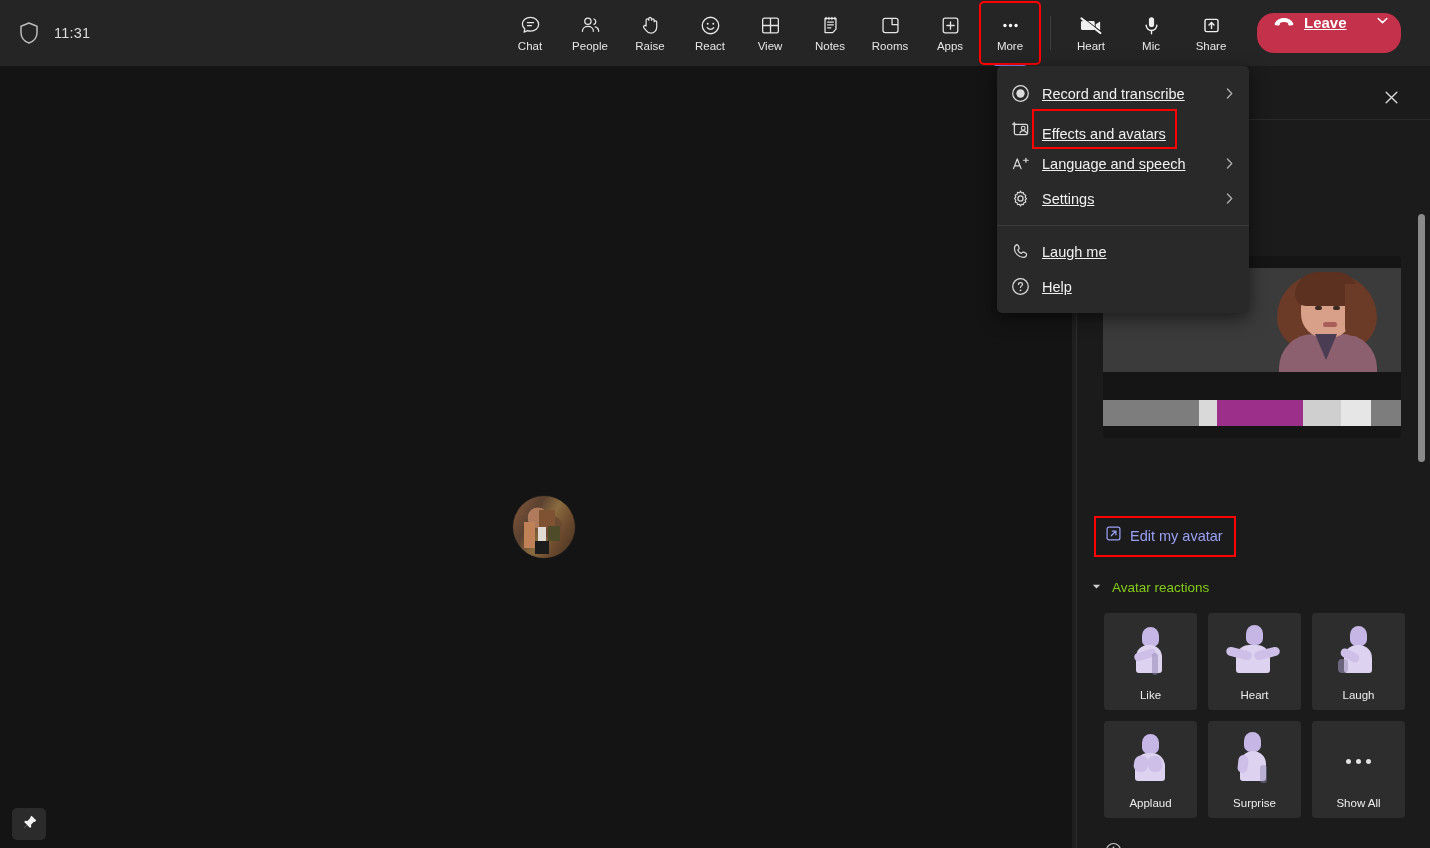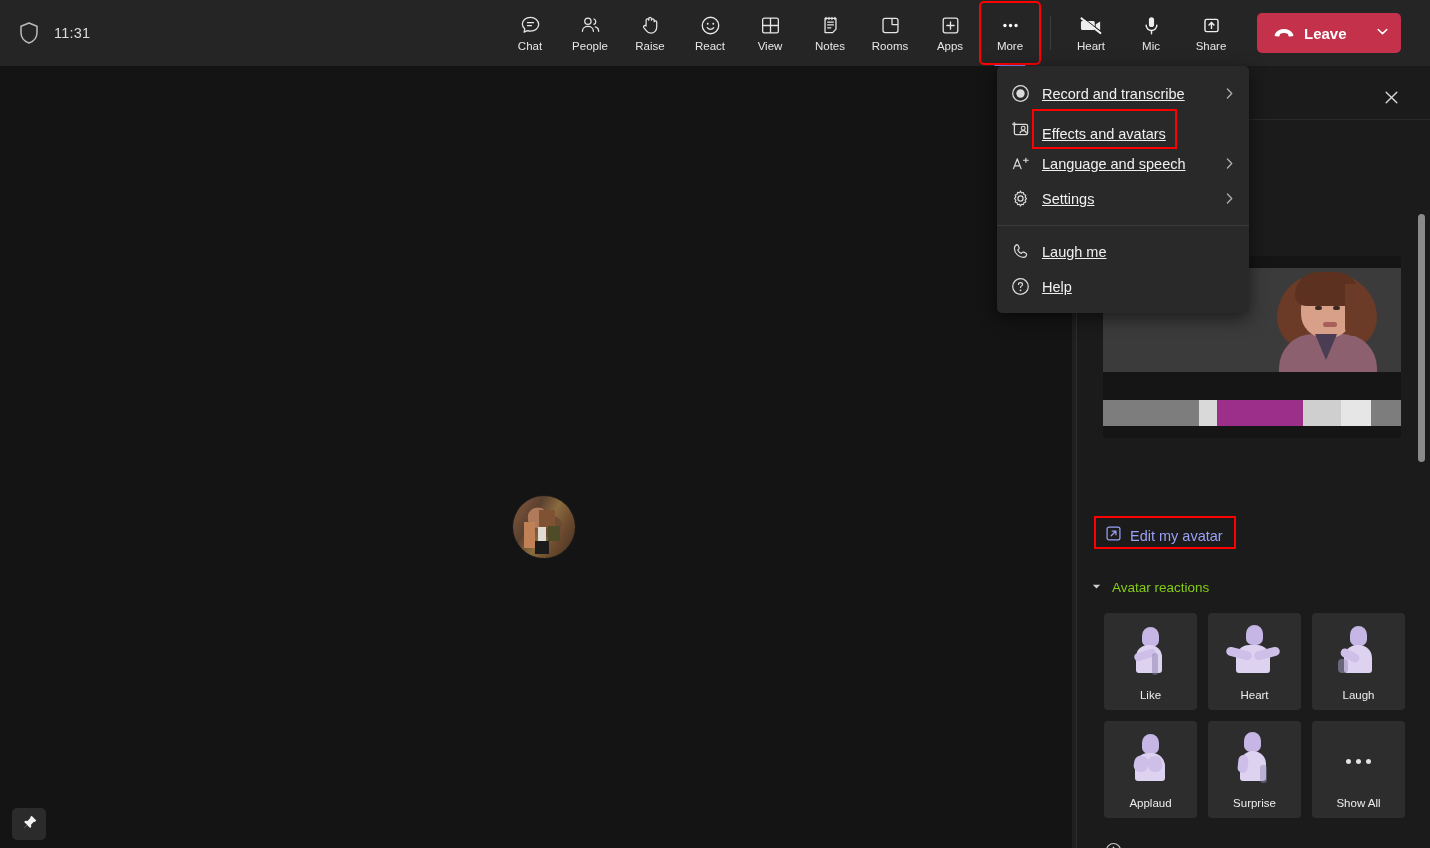--- a/index.html
+++ b/index.html
@@ -37,22 +37,22 @@
   .tool.active-underline::after {
     content: ""; position: absolute; bottom: -4px; left: 14px; width: 32px; height: 3px;
     background: #7b83eb; border-radius: 2px;
   }
   .tool.redbox { outline: 2px solid #ff0000; outline-offset: -1px; }
 
   .tb-sep { width: 1px; height: 34px; background: #3c3c3c; margin: 0 10px; align-self: center; }
 
   .tb-right { display: flex; align-items: center; height: 66px; }
   .leave-wrap {
-    display: flex; align-items: center; margin-left: 16px; margin-right: 22px;
-    height: 40px; border-radius: 5px; overflow: hidden; background: #c4314b;
+    display: flex; align-items: flex-start; margin-left: 16px; margin-right: 22px;
+    height: 40px; border-radius: 17px; overflow: hidden; background: #c4314b; text-decoration: underline;
   }
   .leave-main {
     display: flex; align-items: center; gap: 9px;
     padding: 0 17px 0 16px; cursor: pointer;
     font-size: 15px; font-weight: bold; color: #fff;
   }
   .leave-div { width: 1px; background: rgba(255,255,255,.38); }
   .leave-caret { display: flex; align-items: center; justify-content: center; width: 36px; cursor: pointer; }
 
   
@@ -175,21 +175,21 @@
   .strip-a { position: absolute; left: 96px; top: 0; width: 18px; height: 26px; background: #d9d9d9; }
   .strip-b { position: absolute; left: 114px; top: 0; width: 86px; height: 26px; background: #9c2f8a; }
   .strip-c { position: absolute; left: 200px; top: 0; width: 38px; height: 26px; background: #cfcfcf; }
   .strip-d { position: absolute; left: 238px; top: 0; width: 30px; height: 26px; background: #e6e6e6; }
 
   .edit-link {
     position: absolute; left: 26px; top: 395px;
     display: inline-flex; align-items: center; gap: 8px;
     cursor: pointer;
   }
-  .edit-link.redbox { outline: 2px solid #ff0000; padding: 7px 11px 1px 9px; left: 19px; top: 392px; }
+  .edit-link.redbox { outline: 2px solid #ff0000; padding: 7px 11px 9px 9px; left: 19px; top: 392px; }
   .edit-link .el-lbl { font-size: 14.5px; color: #9aa0f5; }
 
   .reactions-head {
     position: absolute; left: 14px; top: 452px;
     display: flex; align-items: center; gap: 10px; cursor: pointer;
   }
   .reactions-head .rh-lbl { font-size: 13.5px; color: #84cc16; }
 
   .react-grid {
     position: absolute; left: 27px; top: 421px;

